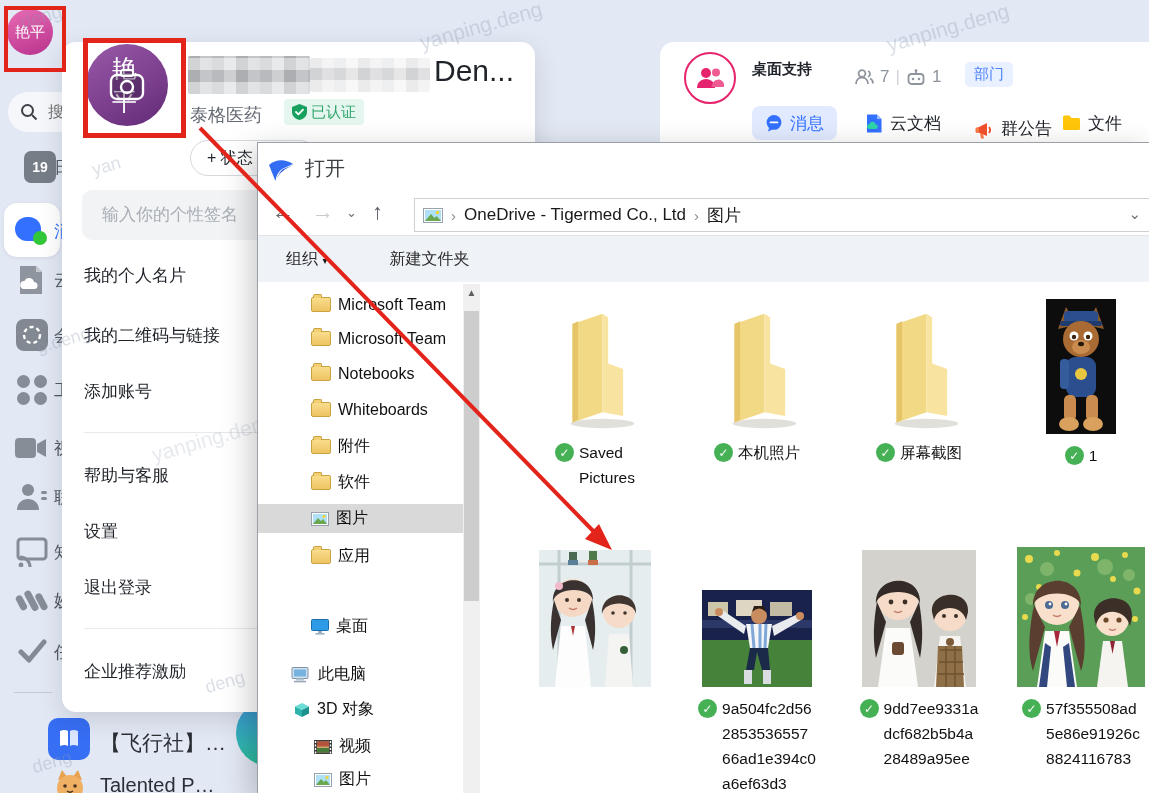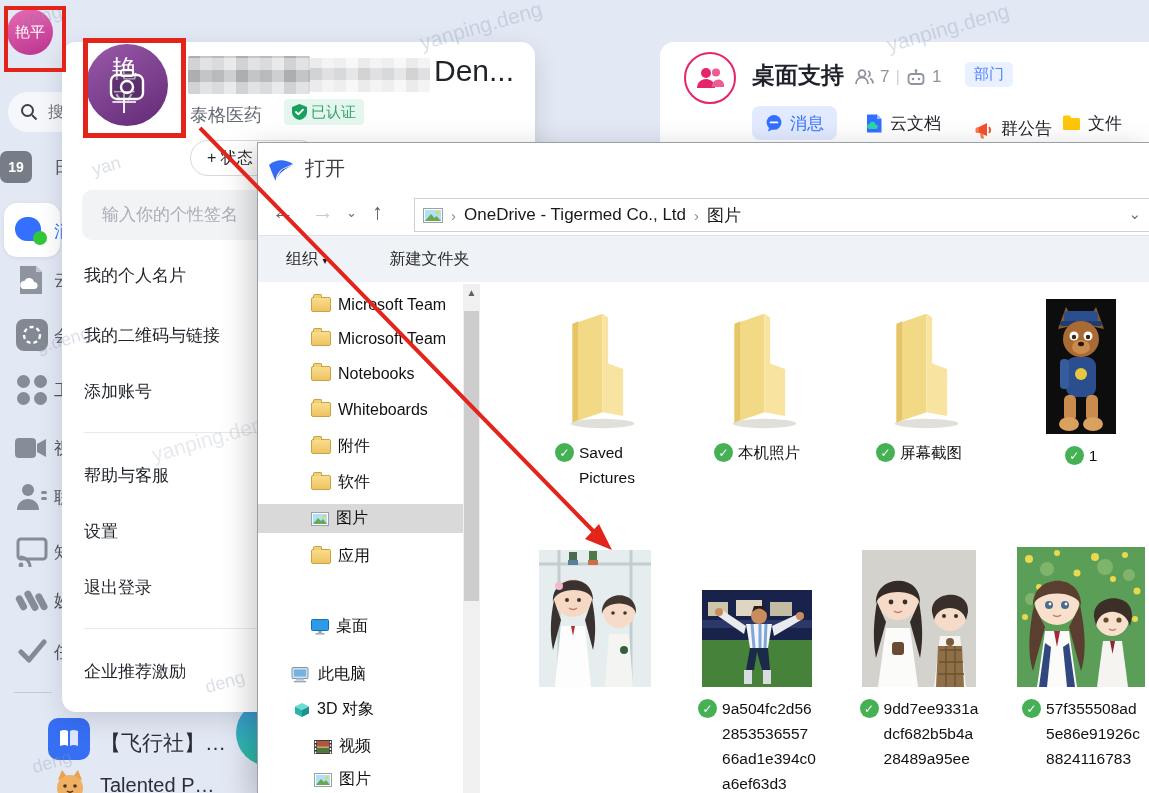--- a/index.html
+++ b/index.html
@@ -35,21 +35,21 @@
   .vbadge{position:absolute;left:222px;top:57px;height:26px;background:#e4f6ee;border-radius:4px;display:flex;align-items:center;gap:4px;padding:0 8px;font-size:15px;color:#2fa36b;}
   .status-btn{position:absolute;left:128px;top:98px;width:128px;height:36px;border:1.5px solid #d5d8dd;border-radius:18px;display:flex;align-items:center;justify-content:flex-start;padding-left:16px;box-sizing:border-box;font-size:16px;color:#1f2329;background:#fff;}
   .sig{position:absolute;left:20px;top:148px;width:412px;height:50px;background:#f2f3f5;border-radius:10px;display:flex;align-items:center;padding:0 18px;box-sizing:border-box;}
   .sig input{border:none;background:transparent;outline:none;font-size:17px;color:#1f2329;width:100%;font-family:inherit;}
   .sig input::placeholder{color:#a8adb5;}
   .pmenu{position:absolute;left:22px;font-size:17px;color:#1f2329;white-space:nowrap;}
   .pdiv{position:absolute;left:22px;width:410px;height:1px;background:#e8e9eb;}
   
   .gcard{position:absolute;left:660px;top:42px;width:489px;height:104px;background:#fff;border-radius:14px 0 0 0;z-index:10;}
   .gavatar{position:absolute;left:24px;top:10px;width:52px;height:52px;border-radius:50%;background:#fff;border:2.5px solid #e6246d;box-sizing:border-box;display:flex;align-items:center;justify-content:center;}
-  .gtitle{position:absolute;left:92px;top:18px;font-size:23px;font-weight:bold;color:#1f2329;}
+  .gtitle{position:absolute;left:92px;top:18px;font-size:15px;font-weight:bold;color:#1f2329;}
   .gcounts{position:absolute;left:195px;top:25px;display:flex;align-items:center;gap:6px;font-size:17px;color:#8f959e;}
   .gbadge{position:absolute;left:305px;top:20px;background:#e9f0ff;color:#4e83fd;font-size:15px;border-radius:5px;padding:3px 9px;}
   .gtab{position:absolute;top:64px;height:34px;display:flex;align-items:center;gap:7px;font-size:17px;color:#1f2329;}
   .gtab.active{background:#e1eaff;border-radius:8px;padding:0 13px;color:#3370ff;}
   
   .dialog{position:absolute;left:257px;top:142px;width:894px;height:653px;background:#fff;border:1px solid #9aa0a6;box-sizing:border-box;box-shadow:-6px 8px 28px rgba(0,0,0,.22);z-index:20;}
   .dlg-title{position:absolute;left:10px;top:12px;display:flex;align-items:center;gap:10px;font-size:20px;color:#3c4043;}
   .nav-glyph{position:absolute;font-size:22px;color:#6d6d6d;}
   .addr{position:absolute;left:156px;top:55px;width:736px;height:34px;background:#fff;border:1px solid #d0d0d0;box-sizing:border-box;display:flex;align-items:center;gap:8px;padding:0 8px;font-size:17px;color:#1a1a1a;}
   .crumb-sep{color:#8a8a8a;font-size:15px;}
@@ -102,21 +102,21 @@
       <svg width="18" height="18" viewBox="0 0 18 18">
           <circle cx="7.5" cy="7.5" r="5.5" fill="none" stroke="#3c4047" stroke-width="2"></circle>
           <line x1="12" y1="12" x2="16.5" y2="16.5" stroke="#3c4047" stroke-width="2"></line>
         </svg>
       <input placeholder="搜索" style="">
     </div>
 
     <div class="rail-sel-bg"></div>
 
     <div class="rail-item" style="top:151px;height:32px;">
-      <div class="cal" style="margin-left:0;">
+      <div class="cal" style="margin-left:24px;">
           <span>19</span>
         </div>
       <span class="rail-label">日历</span>
     </div>
 
     <div class="rail-item" style="top:213px;height:36px;">
       <div style="position:relative;margin-left:15px;width:34px;height:32px;">
         <div style="position:absolute;left:0;top:2px;width:26px;height:24px;background:#3370ff;border-radius:12px 12px 4px 12px;"></div>
         <div style="position:absolute;left:18px;top:16px;width:14px;height:14px;background:#32c738;border-radius:50%;"></div>
       </div>

